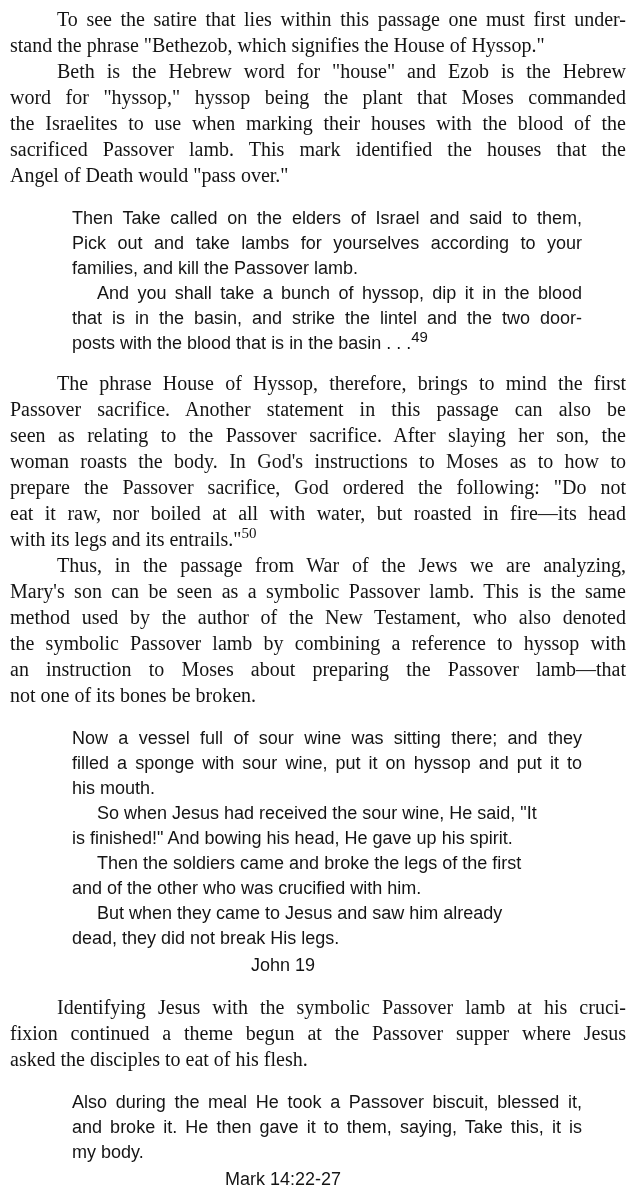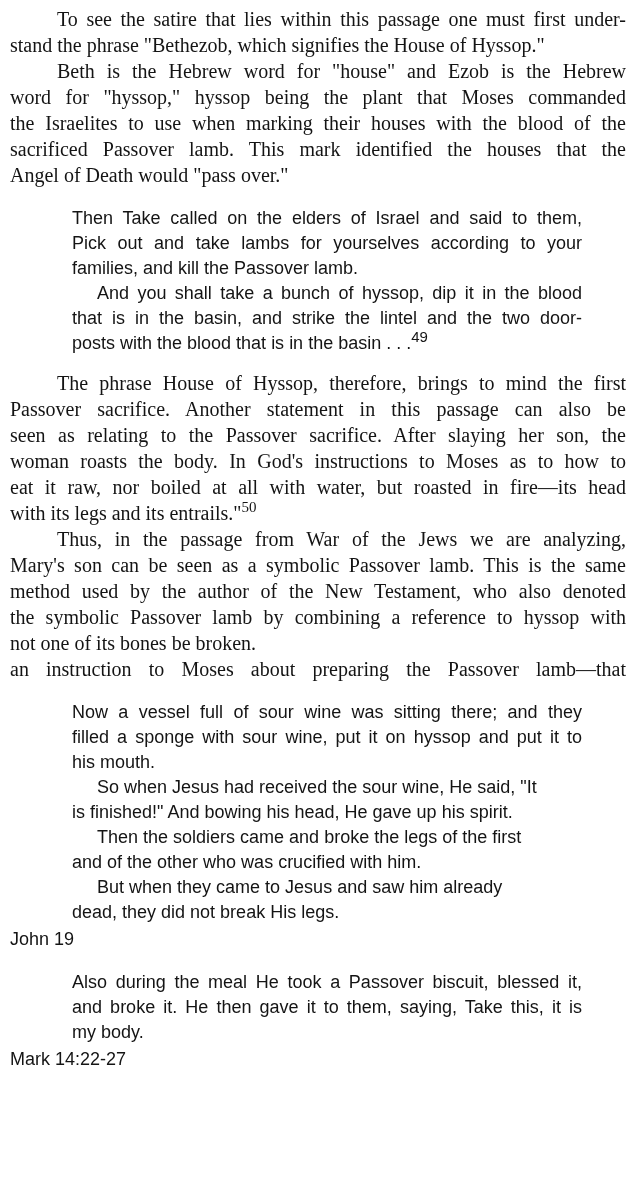--- a/index.html
+++ b/index.html
@@ -34,21 +34,21 @@
     font-size: 18px;
     line-height: 25px;
     margin: 18px 44px 0 62px;
   }
   .quote .line.ind { text-indent: 25px; }
   .quote + .paragraph { margin-top: 14px; }
   .attribution {
     font-family: "Liberation Sans", sans-serif;
     font-size: 18px;
     line-height: 25px;
-    text-align: left;
+    text-align: center;
     margin: 2px 70px 0 0;
   }
   .attribution + .paragraph { margin-top: 16px; }
   sup {
     font-size: 15px;
     line-height: 0;
     vertical-align: super;
   }
 </style>
 </head>
@@ -72,42 +72,48 @@
       <div class="line"><span>families, and kill the Passover lamb.</span></div>
       <div class="line j ind"><span>And you shall take a bunch of hyssop, dip it in the blood</span></div>
       <div class="line j"><span>that is in the basin, and strike the lintel and the two door-</span></div>
       <div class="line"><span>posts with the blood that is in the basin . . .</span><sup>49</sup></div>
     </div>
     <div class="paragraph">
       <div class="line j ind"><span>The phrase House of Hyssop, therefore, brings to mind the first</span></div>
       <div class="line j"><span>Passover sacrifice. Another statement in this passage can also be</span></div>
       <div class="line j"><span>seen as relating to the Passover sacrifice. After slaying her son, the</span></div>
       <div class="line j"><span>woman roasts the body. In God's instructions to Moses as to how to</span></div>
+      <div class="line j"><span>prepare the Passover sacrifice, God ordered the following: "Do not</span></div>
       <div class="line j"><span>eat it raw, nor boiled at all with water, but roasted in fire—its head</span></div>
       <div class="line"><span>with its legs and its entrails."</span><sup>50</sup></div>
     </div>
     <div class="paragraph">
       <div class="line j ind"><span>Thus, in the passage from War of the Jews we are analyzing,</span></div>
       <div class="line j"><span>Mary's son can be seen as a symbolic Passover lamb. This is the same</span></div>
       <div class="line j"><span>method used by the author of the New Testament, who also denoted</span></div>
       <div class="line j"><span>the symbolic Passover lamb by combining a reference to hyssop with</span></div>
+      <div class="line j"><span>an instruction to Moses about preparing the Passover lamb—that</span></div>
       <div class="line"><span>not one of its bones be broken.</span></div>
-      <div class="line j"><span>an instruction to Moses about preparing the Passover lamb—that</span></div>
     </div>
     <div class="quote">
       <div class="line j"><span>Now a vessel full of sour wine was sitting there; and they</span></div>
       <div class="line j"><span>filled a sponge with sour wine, put it on hyssop and put it to</span></div>
       <div class="line"><span>his mouth.</span></div>
       <div class="line ind"><span>So when Jesus had received the sour wine, He said, "It</span></div>
       <div class="line"><span>is finished!" And bowing his head, He gave up his spirit.</span></div>
       <div class="line ind"><span>Then the soldiers came and broke the legs of the first</span></div>
       <div class="line"><span>and of the other who was crucified with him.</span></div>
       <div class="line ind"><span>But when they came to Jesus and saw him already</span></div>
       <div class="line"><span>dead, they did not break His legs.</span></div>
     </div>
     <div class="attribution">John 19</div>
+    <div class="paragraph">
+      <div class="line j ind"><span>Identifying Jesus with the symbolic Passover lamb at his cruci-</span></div>
+      <div class="line j"><span>fixion continued a theme begun at the Passover supper where Jesus</span></div>
+      <div class="line"><span>asked the disciples to eat of his flesh.</span></div>
+    </div>
     <div class="quote">
       <div class="line j"><span>Also during the meal He took a Passover biscuit, blessed it,</span></div>
       <div class="line j"><span>and broke it. He then gave it to them, saying, Take this, it is</span></div>
       <div class="line"><span>my body.</span></div>
     </div>
     <div class="attribution">Mark 14:22-27</div>
   </main>
 
 </body></html>

